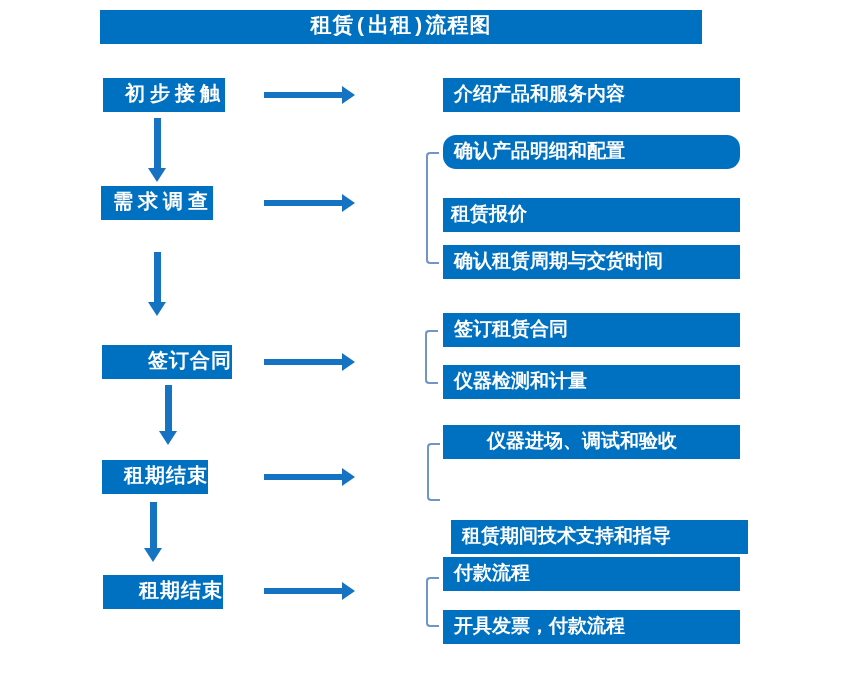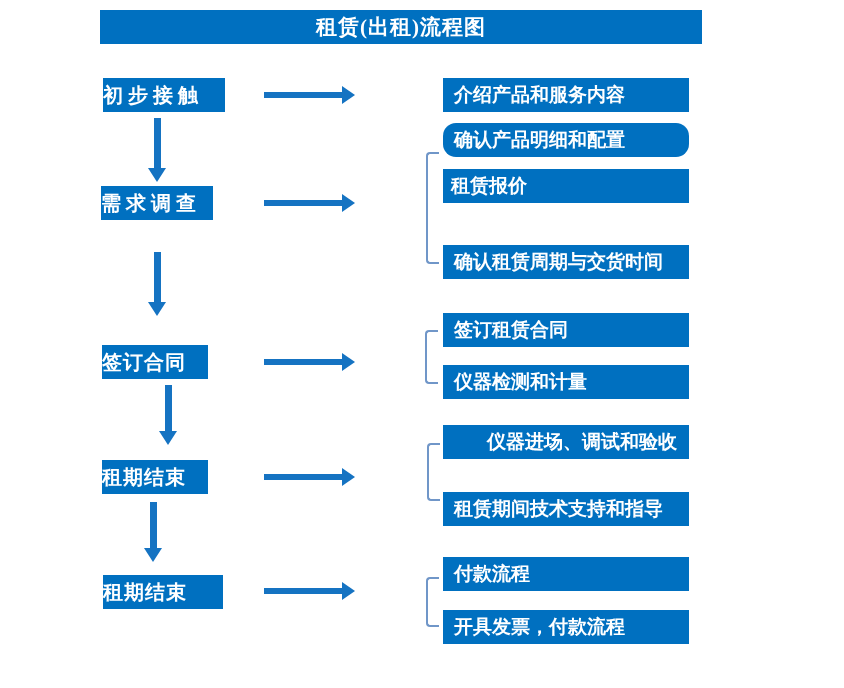--- a/index.html
+++ b/index.html
@@ -1,26 +1,26 @@
 <!DOCTYPE html>
 <html><head>
 <meta charset="utf-8">
 <style>
   html,body{margin:0;padding:0;background:#ffffff;}
   #canvas{
     position:relative;width:844px;height:688px;background:#ffffff;overflow:hidden;
-    font-family:Liberation Serif, serif;font-weight:bold;
+    font-family:Liberation Mono, monospace;font-weight:bold;
     --box:#0070C0;--arrow:#1573C2;--bracket:#7096C8;--txt:#ffffff;
   }
   .bluebox{position:absolute;background:var(--box);color:var(--txt);
     white-space:nowrap;overflow:hidden;}
   .titlebar{left:100px;top:10px;width:602px;height:34px;line-height:34px;
     text-align:center;font-size:21px;letter-spacing:1px;}
-  .stepbox{height:34px;line-height:34px;text-align:left;font-size:20px;}
-  .outbox{left:443px;width:246px;height:34px;line-height:34px;
+  .stepbox{height:34px;line-height:34px;text-align:right;font-size:20px;}
+  .outbox{left:443px;width:297px;height:34px;line-height:34px;
     text-align:left;padding-left:11px;box-sizing:border-box;font-size:19px;}
   
   .hshaft{position:absolute;height:6px;background:var(--arrow);}
   .hhead{position:absolute;width:0;height:0;
     border-top:9px solid transparent;border-bottom:9px solid transparent;
     border-left:13px solid var(--arrow);}
   
   .vshaft{position:absolute;width:7px;background:var(--arrow);}
   .vhead{position:absolute;width:0;height:0;
     border-left:9px solid transparent;border-right:9px solid transparent;
@@ -34,21 +34,21 @@
 </style>
 </head>
 <body>
 
 <div id="canvas" style="--box: #0070C0; --arrow: #1573C2; --bracket: #7096C8; --txt: #ffffff;">
 
   <div class="bluebox titlebar">租赁(出租)流程图</div>
 
   <div class="bluebox stepbox" style="left:103px;top:78px;width:122px;letter-spacing:5px;">初步接触</div>
   <div class="bluebox stepbox" style="left:101px;top:186px;width:112px;letter-spacing:5px;">需求调查</div>
-  <div class="bluebox stepbox" style="left:102px;top:345px;width:106px;letter-spacing:1px;">签订合同</div>
+  <div class="bluebox stepbox" style="left:102px;top:345px;width:130px;letter-spacing:1px;">签订合同</div>
   <div class="bluebox stepbox" style="left:102px;top:460px;width:106px;letter-spacing:1px;">租期结束</div>
   <div class="bluebox stepbox" style="left:103px;top:575px;width:120px;letter-spacing:1px;">租期结束</div>
 
   <div>
     <div class="vshaft" style="left:154px;top:118px;height:50px;"></div>
     <div class="vhead" style="left:148px;top:168px;"></div>
   </div>
   <div>
     <div class="vshaft" style="left:154px;top:252px;height:50px;"></div>
     <div class="vhead" style="left:148px;top:302px;"></div>
@@ -82,23 +82,23 @@
     <div class="hshaft" style="left:264px;top:588px;width:78px;"></div>
     <div class="hhead" style="left:342px;top:582px;"></div>
   </div>
 
   <div class="bracket" style="left:426px;top:152px;height:112px;"></div>
   <div class="bracket" style="left:425px;top:330px;height:54px;"></div>
   <div class="bracket" style="left:427px;top:443px;height:58px;"></div>
   <div class="bracket" style="left:426px;top:577px;height:50px;"></div>
 
   <div class="bluebox outbox" style="top:78px;">介绍产品和服务内容</div>
-  <div class="bluebox outbox" style="top:123px;border-radius:13px;">确认产品明细和配置</div>
-  <div class="bluebox outbox" style="top:169px;padding-left:8px;">租赁报价</div>
+  <div class="bluebox outbox" style="top:135px;border-radius:13px;">确认产品明细和配置</div>
+  <div class="bluebox outbox" style="top:198px;padding-left:8px;">租赁报价</div>
   <div class="bluebox outbox" style="top:313px;">签订租赁合同</div>
   <div class="bluebox outbox" style="top:245px;">确认租赁周期与交货时间</div>
   <div class="bluebox outbox" style="top:365px;">仪器检测和计量</div>
   <div class="bluebox outbox" style="top:425px;padding-left:44px;">仪器进场、调试和验收</div>
-  <div class="bluebox outbox" style="top:492px;">租赁期间技术支持和指导</div>
+  <div class="bluebox outbox" style="top:520px;margin-left:8px;">租赁期间技术支持和指导</div>
   <div class="bluebox outbox" style="top:557px;">付款流程</div>
   <div class="bluebox outbox" style="top:610px;">开具发票，付款流程</div>
 
 </div>
 
 </body></html>

